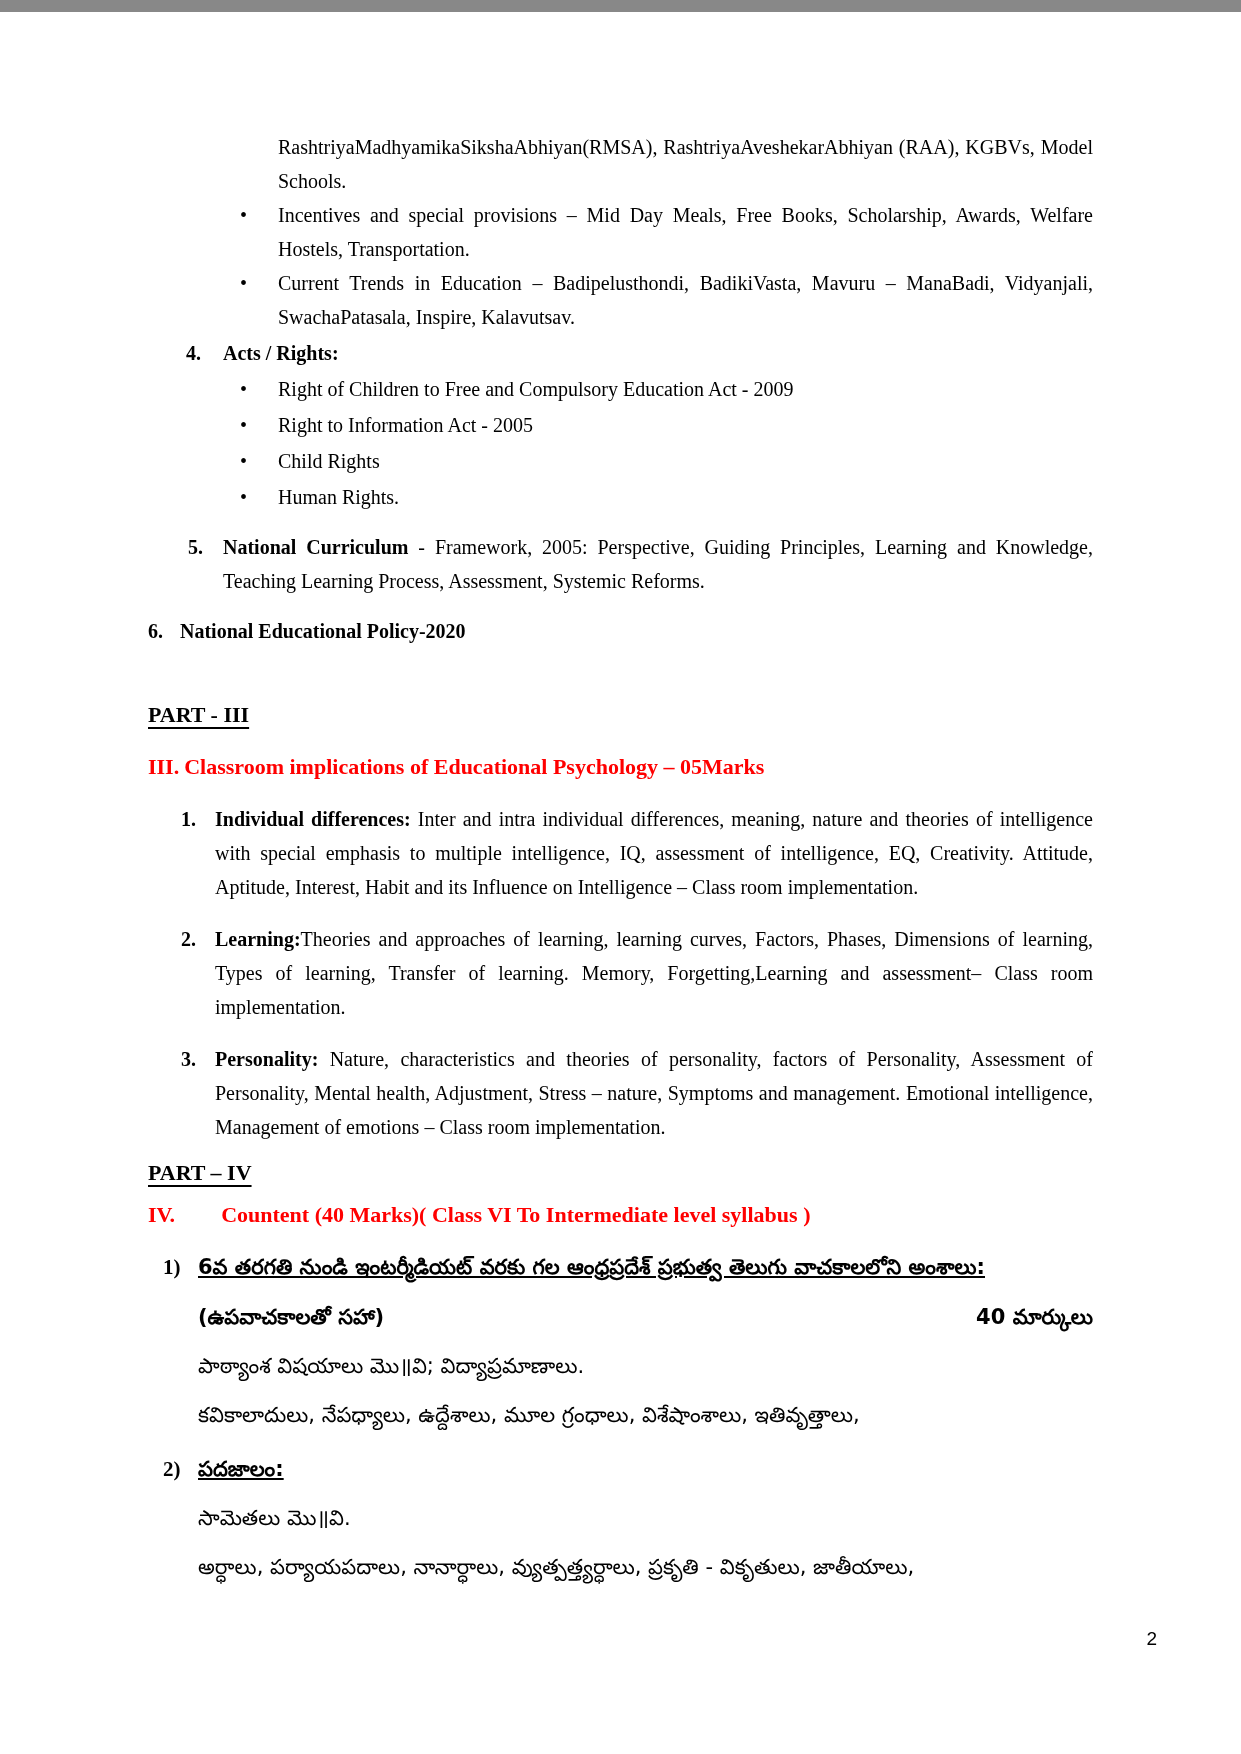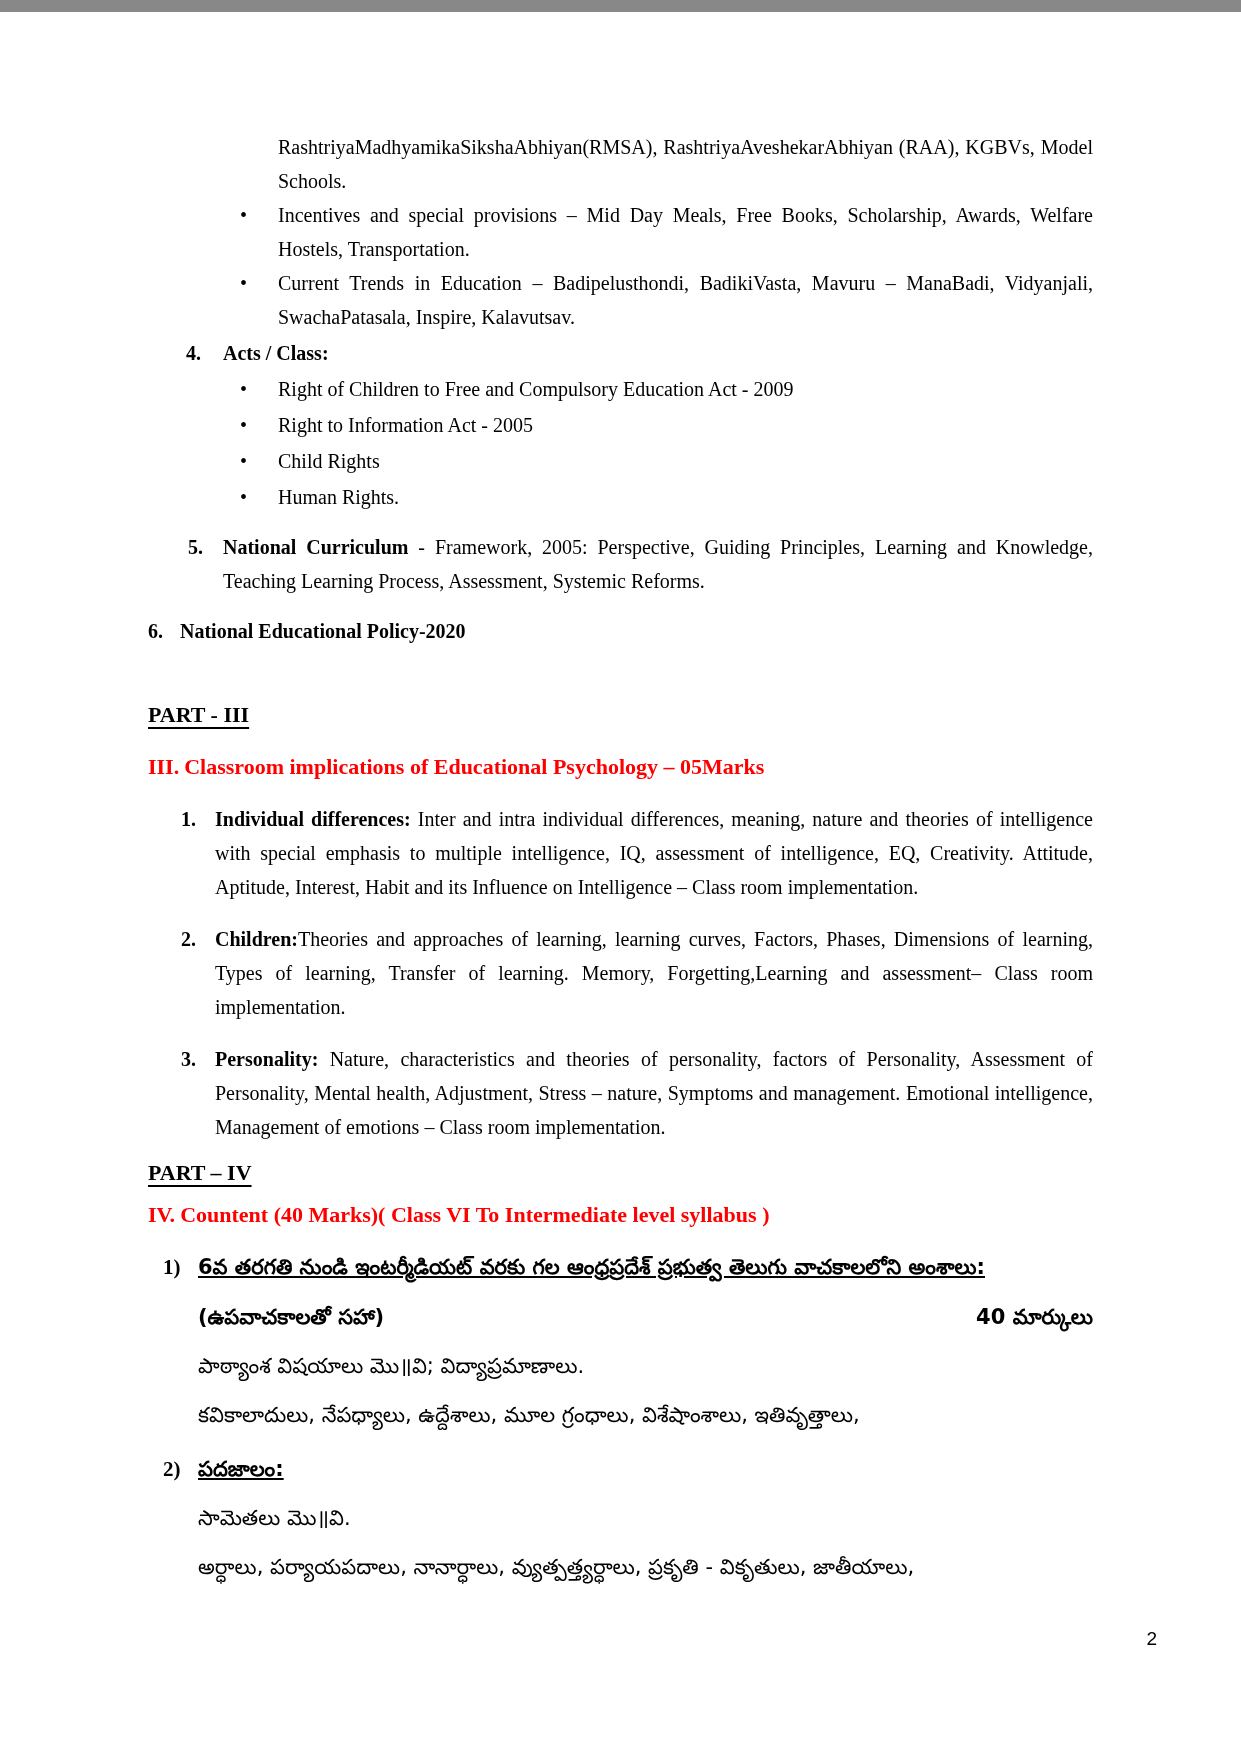--- a/index.html
+++ b/index.html
@@ -83,21 +83,21 @@
     font-weight: bold;
     font-size: 22px;
     line-height: 34px;
   }
   .red-heading .num { flex: 0 0 auto; margin-right: 5px; }
 
   .p3-item { padding-left: 33px; margin-top: 18px; }
   .p3-item .num { width: 34px; }
 
   .part4-heading { margin-top: 12px; }
-  .red-heading.iv { margin-top: 8px; }
+  .red-heading.iv { margin-top: 8px; gap: 41px; }
 
   
   .te {
     font-family: "DejaVu Sans", sans-serif;
     font-size: 21px;
     line-height: 38px;
   }
   .te-item {
     display: flex;
     padding-left: 15px;
@@ -143,21 +143,21 @@
       <span class="marker">•</span>
       <p class="para">Incentives and special provisions – Mid Day Meals, Free Books, Scholarship, Awards, Welfare Hostels, Transportation.</p>
     </div>
     <div class="bullet-row">
       <span class="marker">•</span>
       <p class="para">Current Trends in Education – Badipelusthondi, BadikiVasta, Mavuru – ManaBadi, Vidyanjali, SwachaPatasala, Inspire, Kalavutsav.</p>
     </div>
 
     <div class="num-row sec4">
       <span class="num">4.</span>
-      <span class="body bold">Acts / Class:</span>
+      <span class="body bold">Acts / Rights:</span>
     </div>
     <div class="acts-bullets">
       <div class="bullet-row">
         <span class="marker">•</span>
         <p class="para">Right of Children to Free and Compulsory Education Act - 2009</p>
       </div>
       <div class="bullet-row">
         <span class="marker">•</span>
         <p class="para">Right to Information Act - 2005</p>
       </div>
@@ -189,21 +189,21 @@
       <span class="num">III.</span>
       <span>Classroom implications of Educational Psychology – 05Marks</span>
     </div>
 
     <div class="num-row p3-item">
       <span class="num">1.</span>
       <span class="body"><span class="bold">Individual differences:</span><span> Inter and intra individual differences, meaning, nature and theories of intelligence with special emphasis to multiple intelligence, IQ, assessment of intelligence, EQ, Creativity. Attitude, Aptitude, Interest, Habit and its Influence on Intelligence – Class room implementation.</span></span>
     </div>
     <div class="num-row p3-item">
       <span class="num">2.</span>
-      <span class="body"><span class="bold">Children:</span><span>Theories and approaches of learning, learning curves, Factors, Phases, Dimensions of learning, Types of learning, Transfer of learning. Memory, Forgetting,Learning and assessment– Class room implementation.</span></span>
+      <span class="body"><span class="bold">Learning:</span><span>Theories and approaches of learning, learning curves, Factors, Phases, Dimensions of learning, Types of learning, Transfer of learning. Memory, Forgetting,Learning and assessment– Class room implementation.</span></span>
     </div>
     <div class="num-row p3-item">
       <span class="num">3.</span>
       <span class="body"><span class="bold">Personality:</span><span> Nature, characteristics and theories of personality, factors of Personality, Assessment of Personality, Mental health, Adjustment, Stress – nature, Symptoms and management. Emotional intelligence, Management of emotions – Class room implementation.</span></span>
     </div>
 
     <div class="part-heading part4-heading">
       <span class="underlined">PART – IV</span>
     </div>
 

